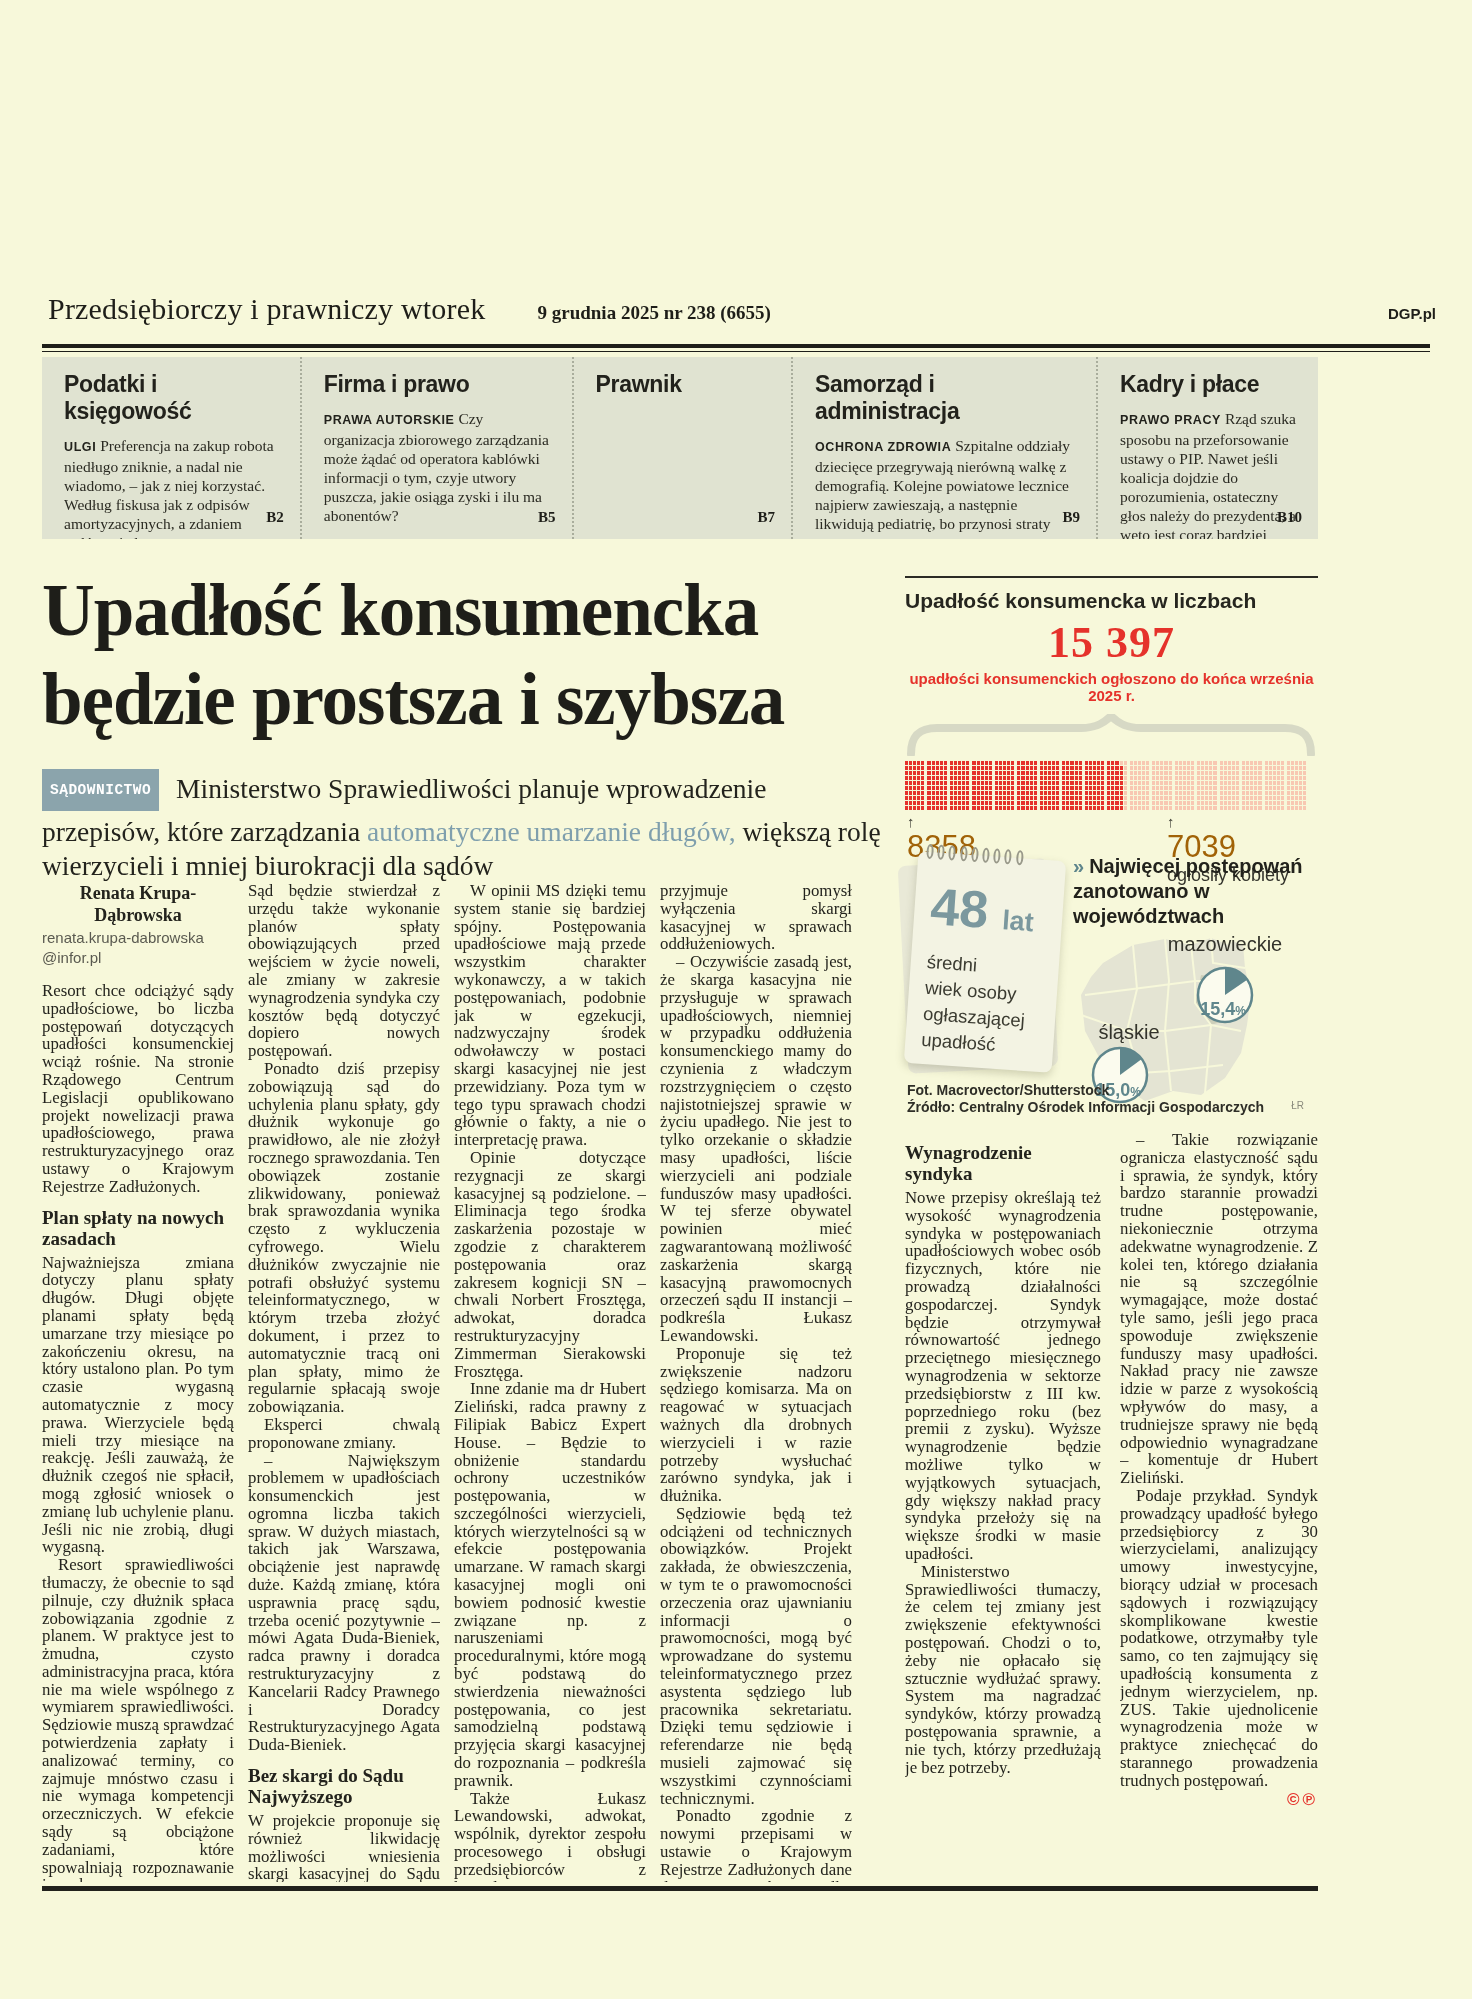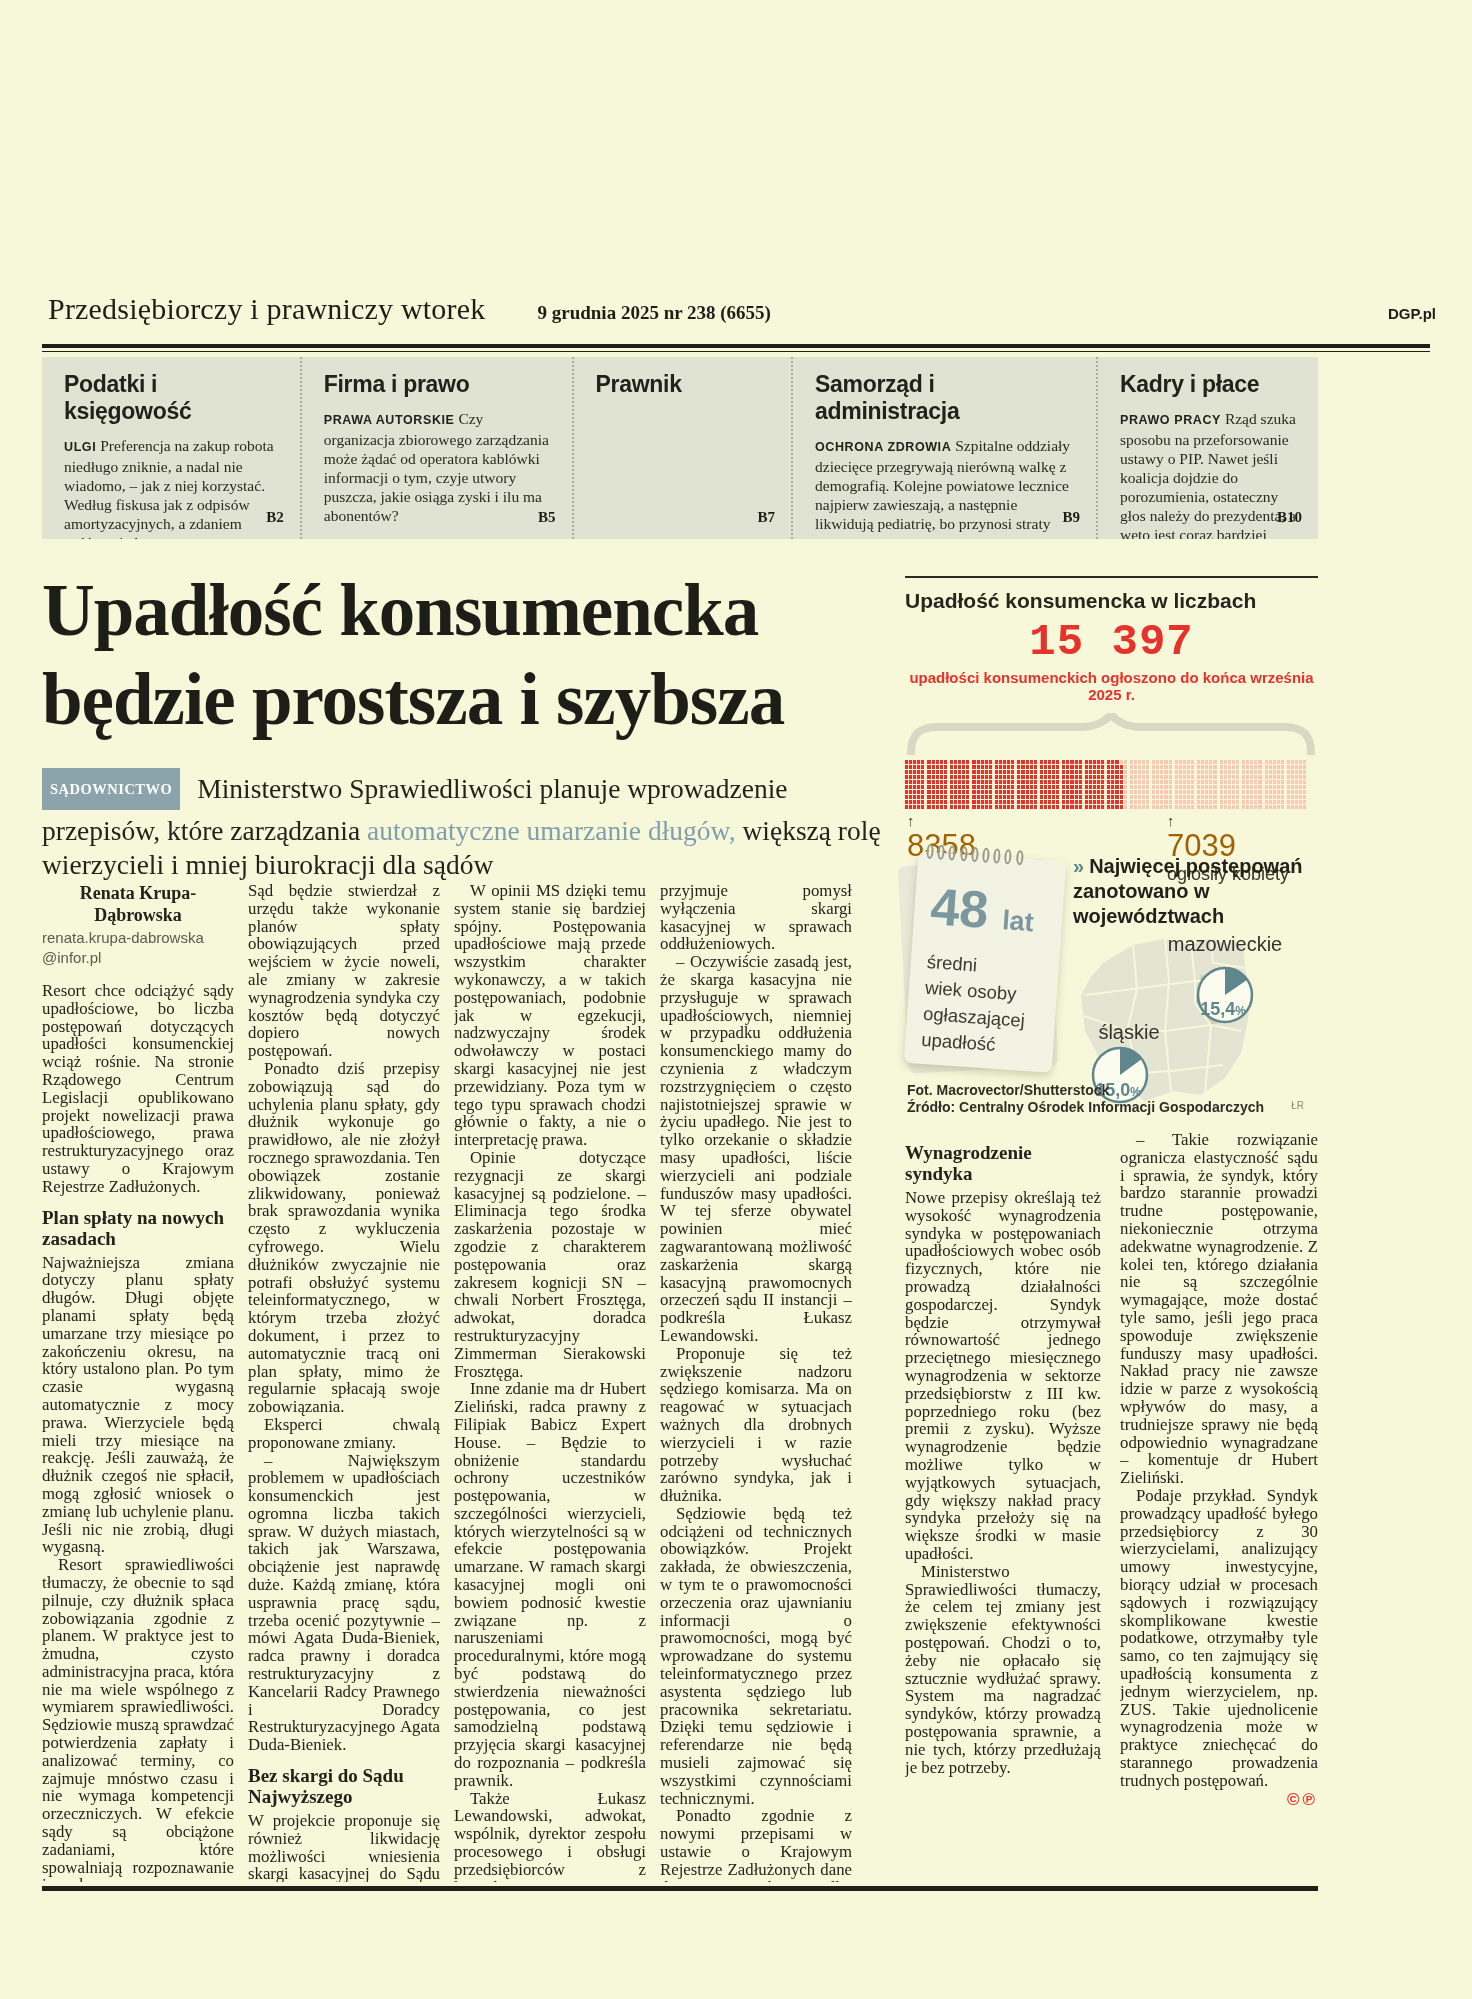--- a/index.html
+++ b/index.html
@@ -40,30 +40,30 @@
   .kicker{font-family:"Liberation Sans","DejaVu Sans",sans-serif;font-weight:bold;font-size:12.5px;
         letter-spacing:.6px;color:#22221c}
   .pageref{position:absolute;bottom:13px;right:16px;font-family:Liberation Serif, serif;
         font-weight:bold;font-size:15px}
 
   
   .headline{position:absolute;left:42px;top:566px;width:860px;font-weight:600;font-size:73px;
         line-height:89px;letter-spacing:-1px;white-space:pre-line}
   .lead{position:absolute;left:42px;top:772px;width:845px;font-size:27.5px;line-height:34.5px;color:#23231d}
   .lead-badge{display:inline-block;background:var(--slate);color:#fff;
-        font-family:Liberation Serif, serif;font-weight:bold;font-size:14.5px;
+        font-family:Liberation Mono, monospace;font-weight:bold;font-size:14.5px;
         letter-spacing:.5px;padding:4px 8px 3px;margin-right:10px;position:relative;top:-4px}
   .lead-hl{color:var(--hl)}
 
   
   .infographic{position:absolute;left:905px;top:576px;width:413px;height:548px}
   .ig-rule{border-top:2px solid #2b2b24}
   .ig-title{font-family:"Liberation Sans","DejaVu Sans",sans-serif;font-weight:bold;font-size:21px;
         margin-top:11px;color:#26261f}
-  .ig-total{text-align:center;font-family:Liberation Mono, monospace;font-weight:bold;
+  .ig-total{text-align:center;font-family:Liberation Serif, serif;font-weight:bold;
         font-size:44px;letter-spacing:1px;color:var(--red);margin-top:4px}
   .ig-caption{text-align:center;font-family:"Liberation Sans","DejaVu Sans",sans-serif;font-weight:bold;
         font-size:15px;color:var(--red);margin-top:2px}
   .ig-brace{display:block;margin-top:10px}
   .waffle{margin-top:4px;height:52px;font-size:0;white-space:nowrap}
   .wcol{display:inline-flex;flex-direction:column-reverse;margin-right:1px;vertical-align:top}
   .wcol.g{margin-right:3px}
   .sq{width:3.1px;height:3.8px;margin-top:1.2px;display:block}
   .sq.men{background:var(--red)} .sq.women{background:var(--pink)}
   .ig-stats{position:relative;height:92px}

